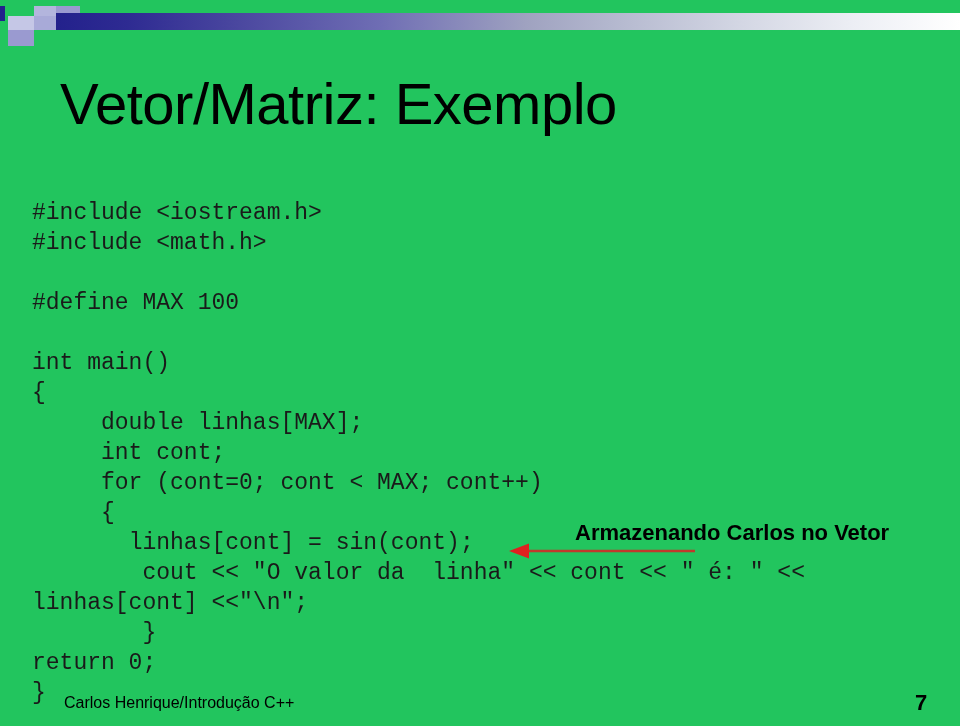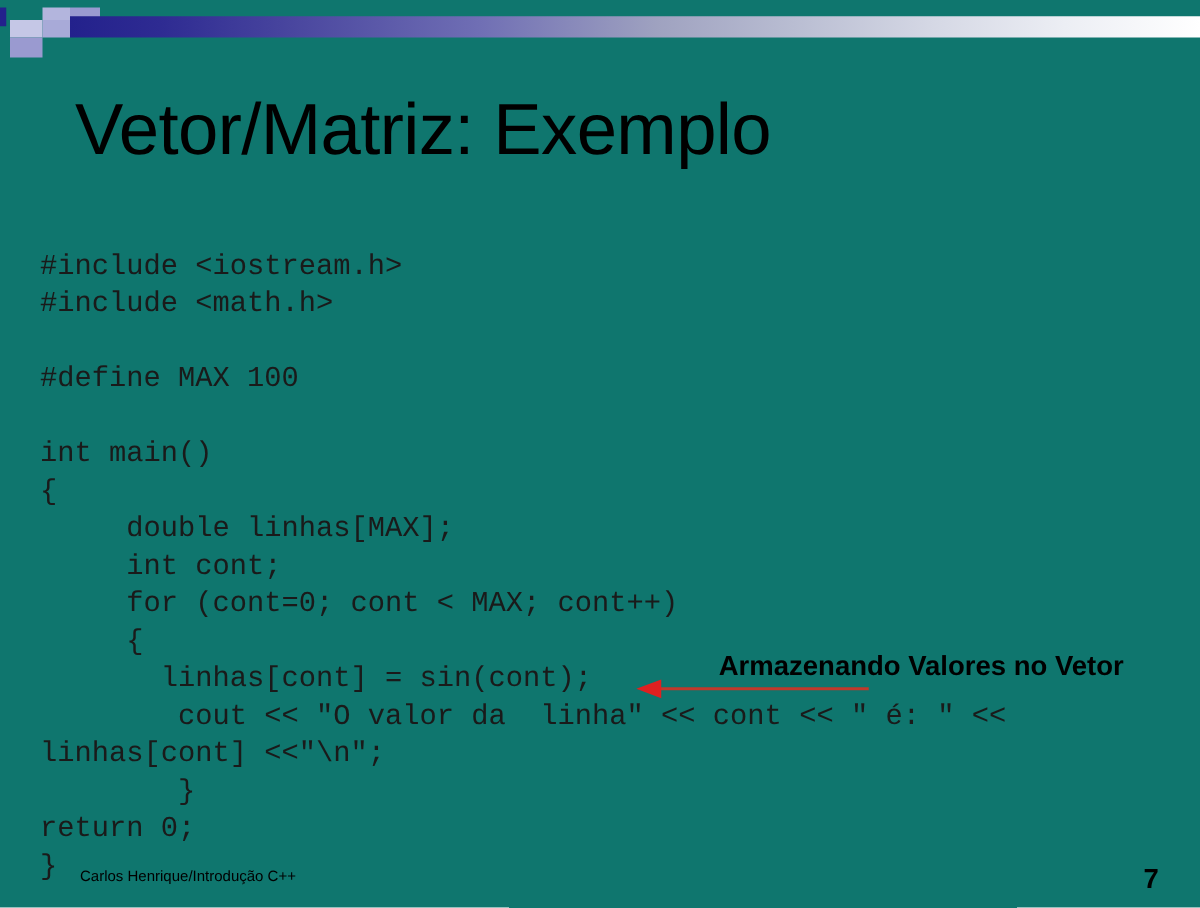--- a/index.html
+++ b/index.html
@@ -7,21 +7,21 @@
     padding: 0;
     background: #ffffff;
   }
   body {
     font-family: "Liberation Sans", sans-serif;
   }
   #slide {
     position: relative;
     width: 960px;
     height: 726px;
-    background: #0f766e;
+    background: #22c55e;
     overflow: hidden;
   }
 
   
   #top-decor {
     position: absolute;
     left: 0;
     top: 0;
     width: 960px;
     height: 46px;
@@ -126,21 +126,21 @@
     top: 539px;
     width: 195px;
     height: 24px;
   }
 
   
   #footer-text {
     position: absolute;
     left: 64px;
     top: 694px;
-    font-size: 12px;
+    font-size: 16px;
     color: #000000;
     white-space: nowrap;
   }
   #page-number {
     position: absolute;
     left: 906px;
     top: 690px;
     width: 30px;
     text-align: center;
     font-size: 22px;
@@ -160,21 +160,21 @@
     <div class="deco-sq sq-c"></div>
     <div class="deco-sq sq-d"></div>
     <div class="deco-sq sq-e"></div>
     <div class="deco-bar"></div>
   </div>
 
   <div id="slide-title">Vetor/Matriz: Exemplo</div>
 
   <div id="code-block"><div class="code-line">#include &lt;iostream.h&gt;</div><div class="code-line">#include &lt;math.h&gt;</div><div class="code-line blank">&nbsp;</div><div class="code-line">#define MAX 100</div><div class="code-line blank">&nbsp;</div><div class="code-line">int main()</div><div class="code-line">{</div><div class="code-line">     double linhas[MAX];</div><div class="code-line">     int cont;</div><div class="code-line">     for (cont=0; cont &lt; MAX; cont++)</div><div class="code-line">     {</div><div class="code-line">       linhas[cont] = sin(cont);</div><div class="code-line">        cout &lt;&lt; "O valor da  linha" &lt;&lt; cont &lt;&lt; " é: " &lt;&lt;</div><div class="code-line">linhas[cont] &lt;&lt;"\n";</div><div class="code-line">        }</div><div class="code-line">return 0;</div><div class="code-line">}</div></div>
 
-  <div id="annotation-label">Armazenando Valores no Vetor</div>
+  <div id="annotation-label">Armazenando Carlos no Vetor</div>
 
   <svg id="annotation-arrow" viewBox="0 0 195 24">
     <line x1="190" y1="12" x2="22" y2="12" stroke="#c0392b" stroke-width="2.4"></line>
     <polygon points="4,12 24,4.5 24,19.5" fill="#e02020"></polygon>
   </svg>
 
   <div id="footer-text">Carlos Henrique/Introdução C++</div>
 
   <div id="page-number">7</div>
 

